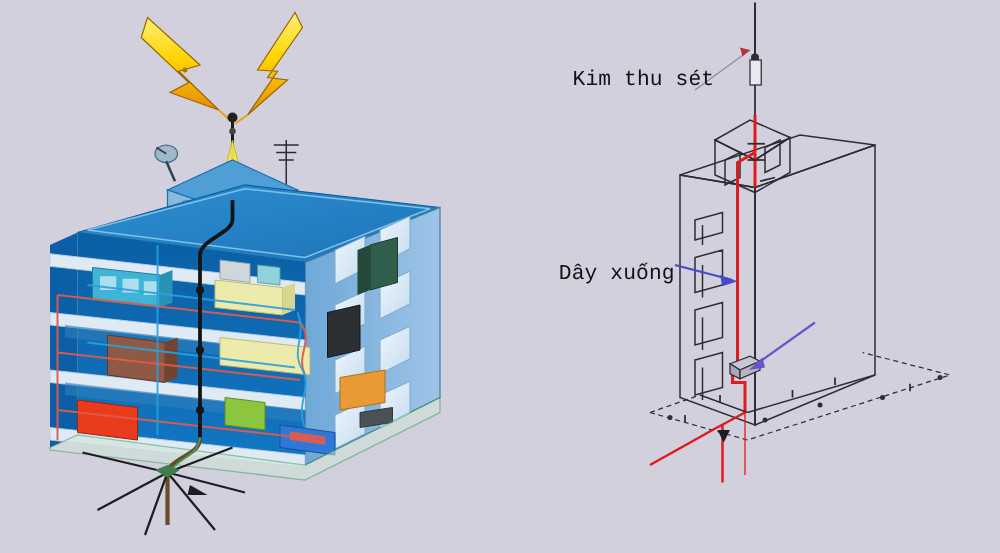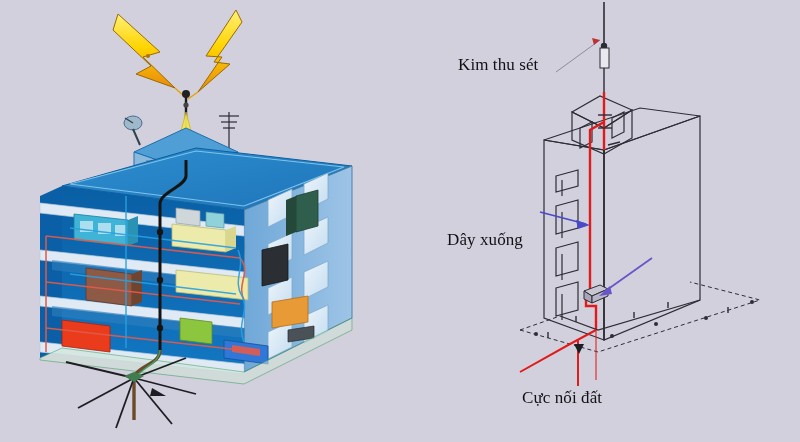--- a/index.html
+++ b/index.html
@@ -9,26 +9,26 @@
     font-family:"Liberation Sans","DejaVu Sans",sans-serif;
     overflow:hidden;
     position:relative;
   }
   #stage{position:relative;width:800px;height:442px;}
   #stage svg{position:absolute;left:0;top:0;}
   .lbl{
     position:absolute;
     color:#111114;
     font-size:17px;
-    font-family:Liberation Serif, serif;
+    font-family:Liberation Mono, monospace;
     white-space:nowrap;
     letter-spacing:.1px;
   }
   #lbl-kim{left:458px;top:55px;}
-  #lbl-day{left:447px;top:210px;margin-top:20px;}
+  #lbl-day{left:447px;top:210px;}
   #lbl-hop{left:650px;top:260px;}
   #lbl-cuc{left:522px;top:388px;}
 </style>
 </head>
 <body>
 
 <div id="stage">
 
   <svg width="800" height="442" viewBox="0 0 800 442">
     <defs>
@@ -306,15 +306,14 @@
       </g>
       <g>
         <line x1="652" y1="258" x2="604" y2="292" stroke="#6a55c8" stroke-width="1.8"></line>
         <path d="M599,296 L610,286 L612,294 Z" fill="#6a55c8" stroke="none"></path>
       </g>
     </g>
   </svg>
 
   <div class="lbl" id="lbl-kim">Kim thu sét</div>
   <div class="lbl" id="lbl-day">Dây xuống</div>
-  <div class="lbl" id="lbl-cuc">Cực nối đất</div>
 
 </div>
 
 </body></html>

